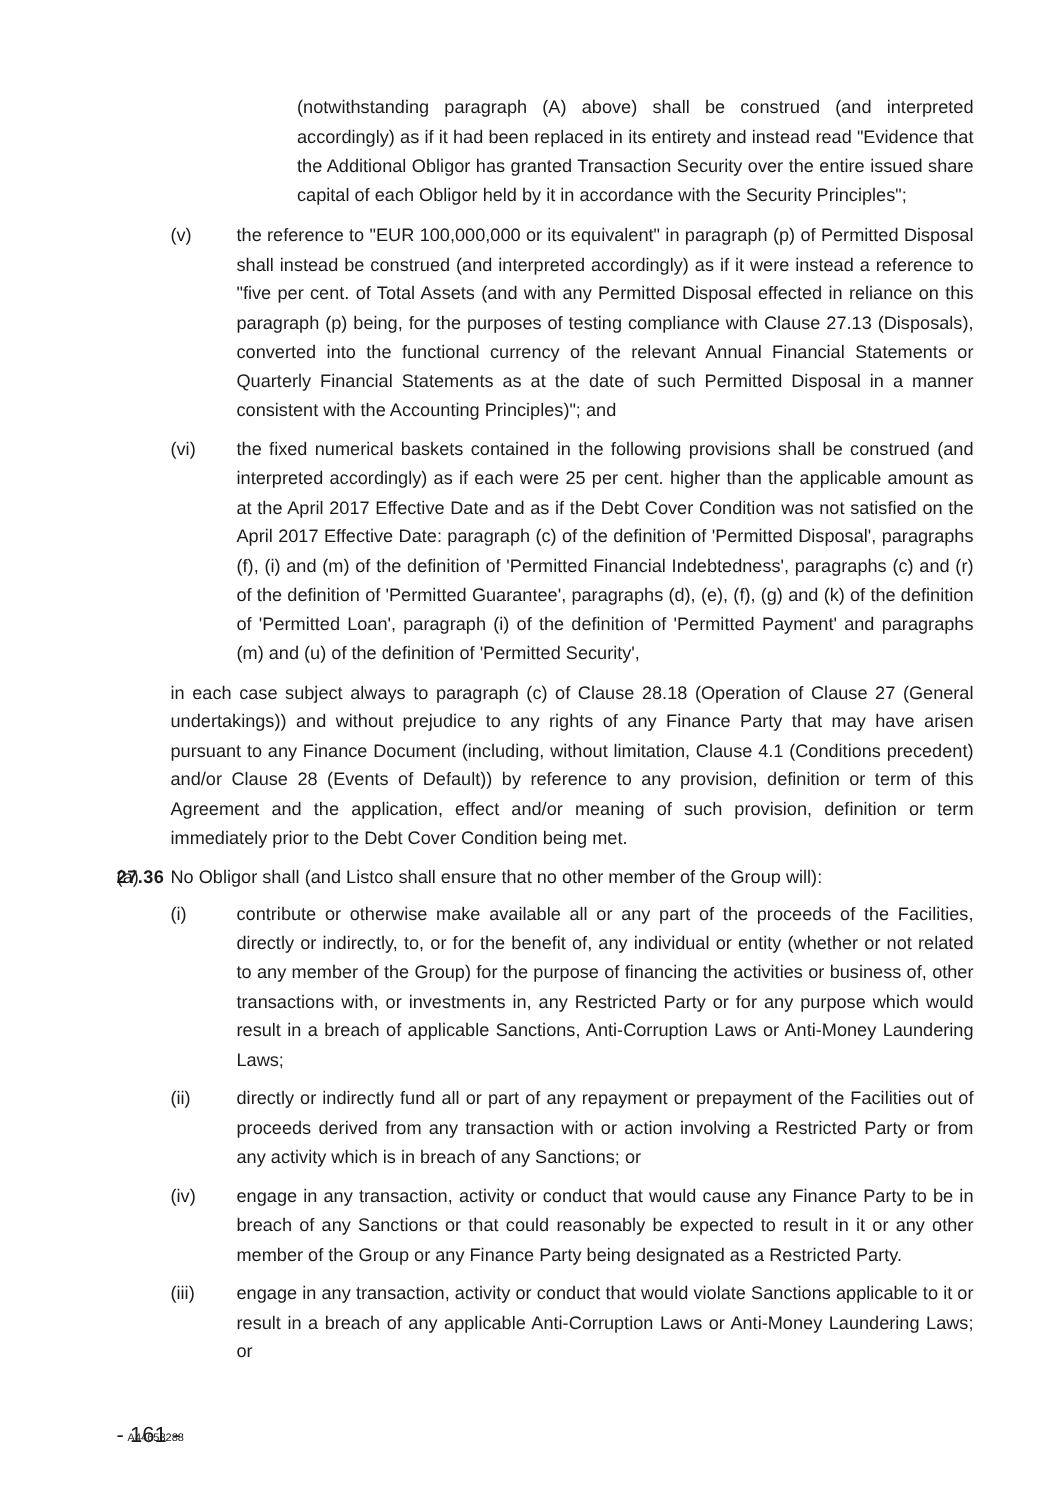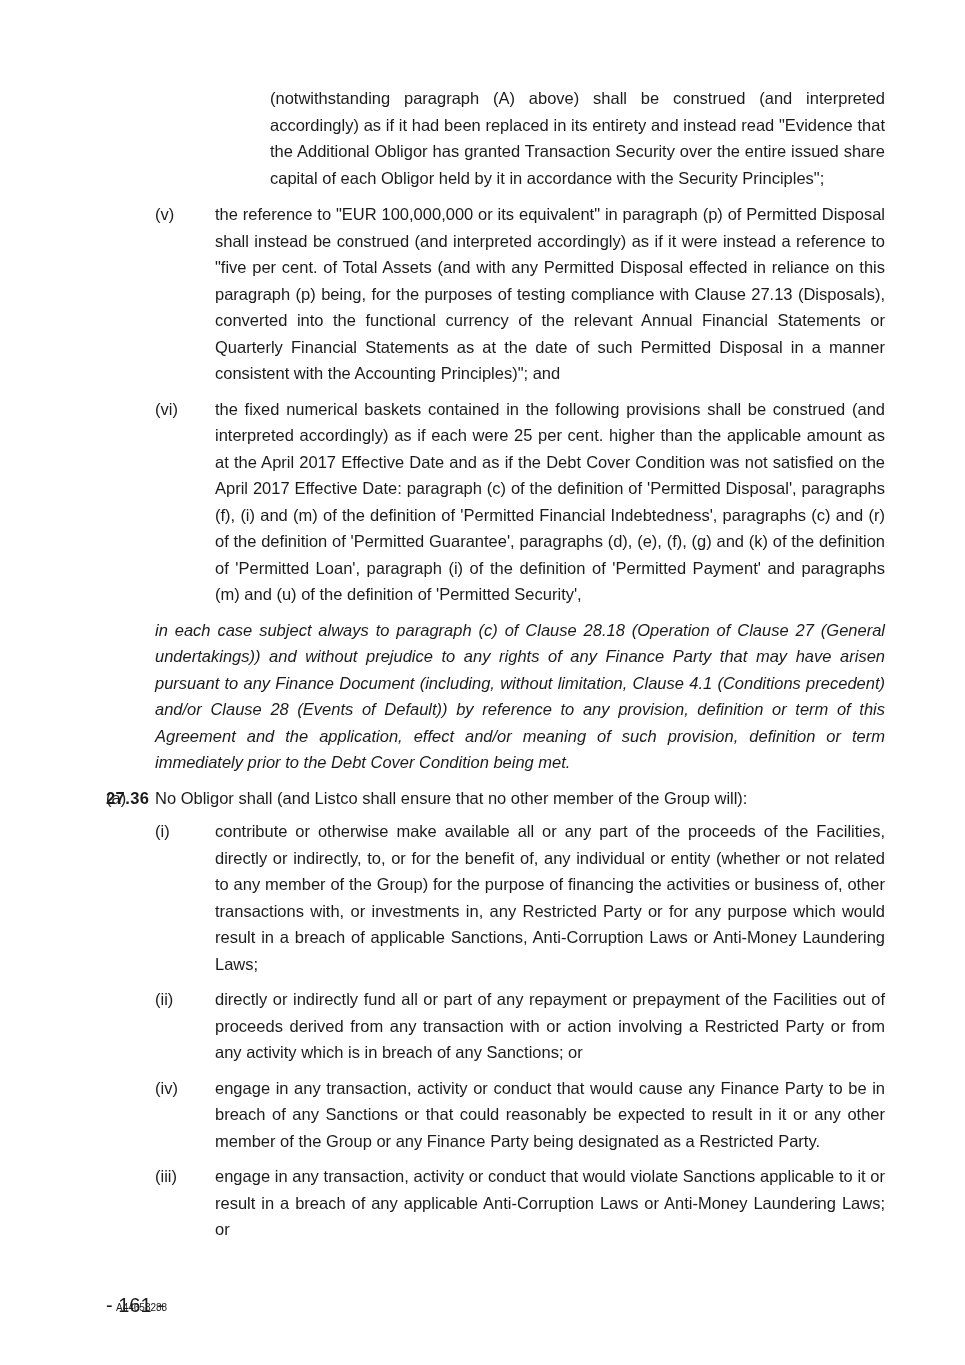--- a/index.html
+++ b/index.html
@@ -39,21 +39,20 @@
   }
   .item .marker {
     position: absolute;
     left: 0;
     top: 0;
   }
   
   .p-close {
     margin: 0 80px 9px 155px;
     text-align: justify;
-    font-style: italic;
   }
   
   .heading {
     position: relative;
     margin: 0 80px 0 106px;
     padding-left: 49px;
     letter-spacing: 0.4px;
     white-space: nowrap;
     font-weight: bold;
   }

